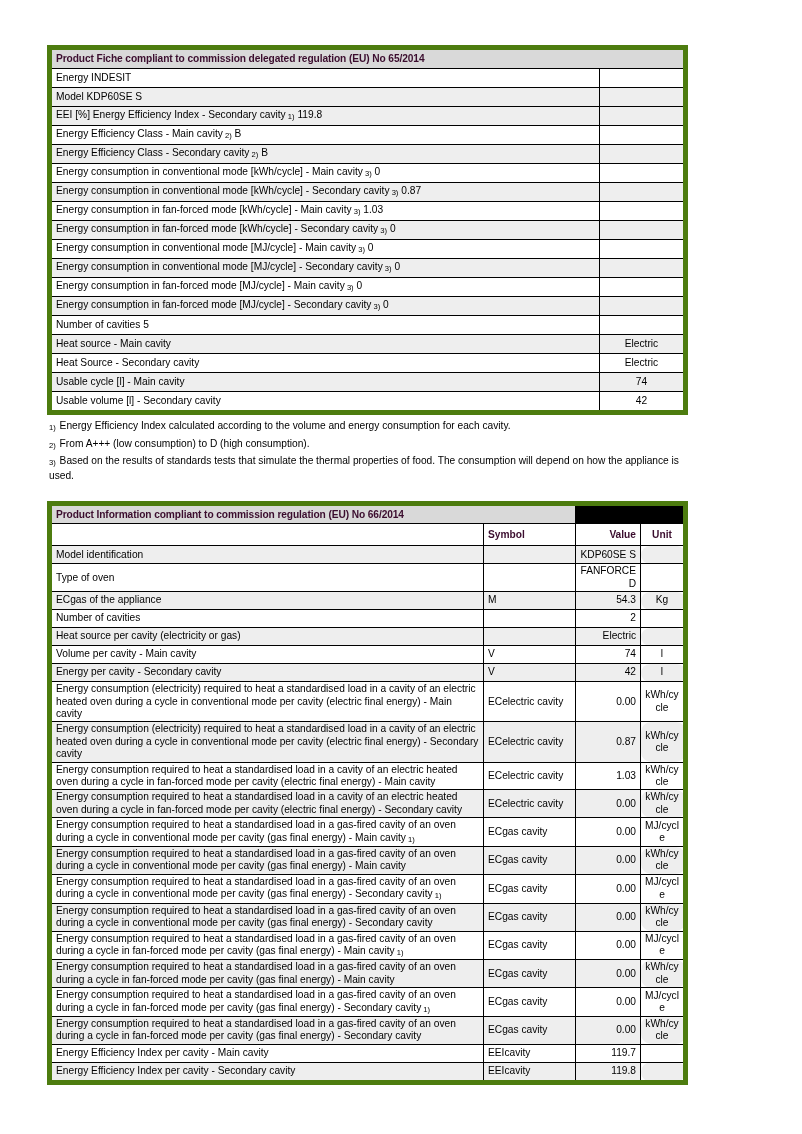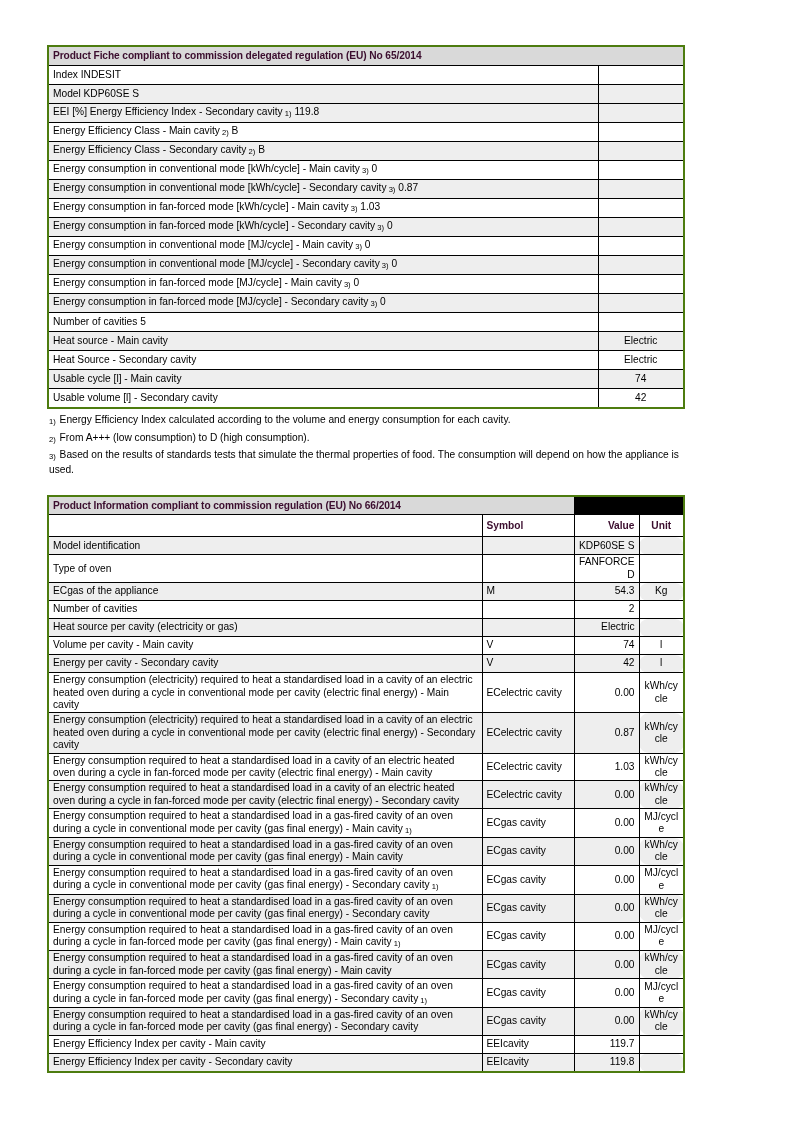--- a/index.html
+++ b/index.html
@@ -26,21 +26,21 @@
     left: 47px;
     top: 45px;
     width: 636px;
   }
 
   
   table.fiche {
     border-collapse: collapse;
     table-layout: fixed;
     width: 636px;
-    border: 2px solid #4d7c0f;
+    border: 5px solid #4d7c0f;
   }
   table.fiche td {
     border: 1px solid #000;
     padding: 1px 4px 1px 4px;
     font-size: 10.2px;
     line-height: 12.4px;
     vertical-align: middle;
     background: #ffffff;
     word-wrap: break-word;
   }
@@ -122,21 +122,21 @@
           <col class="c-desc">
           <col class="c-val">
         </colgroup>
       <tbody>
         <tr>
           <td class="titlecell c-desc" colspan="2">Product Fiche compliant to commission delegated regulation (EU) No 65/2014</td>
         </tr>
       </tbody>
       <tbody id="t1-body">
           <tr>
-            <td class="c-desc">Index INDESIT</td>
+            <td class="c-desc">Energy INDESIT</td>
             <td class="c-val"></td>
           </tr>
           <tr class="alt">
             <td class="c-desc">Model KDP60SE S</td>
             <td class="c-val"></td>
           </tr>
           <tr class="alt">
             <td class="c-desc">EEI [%] Energy Efficiency Index - Secondary cavity<span class="sup-inline"> 1)</span> 119.8</td>
             <td class="c-val"></td>
           </tr>

